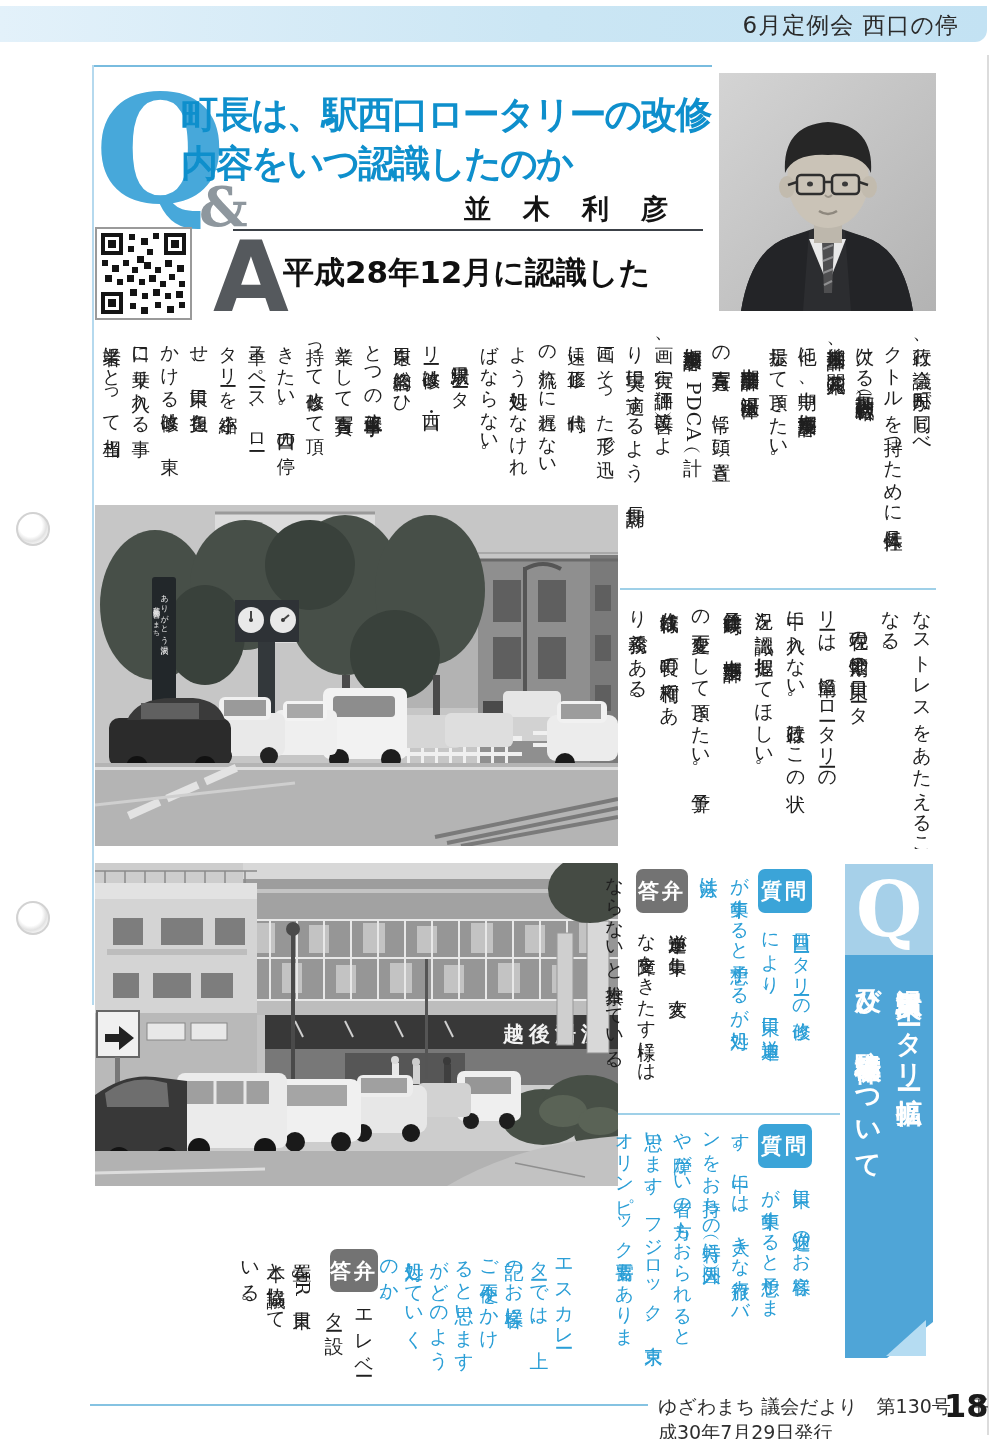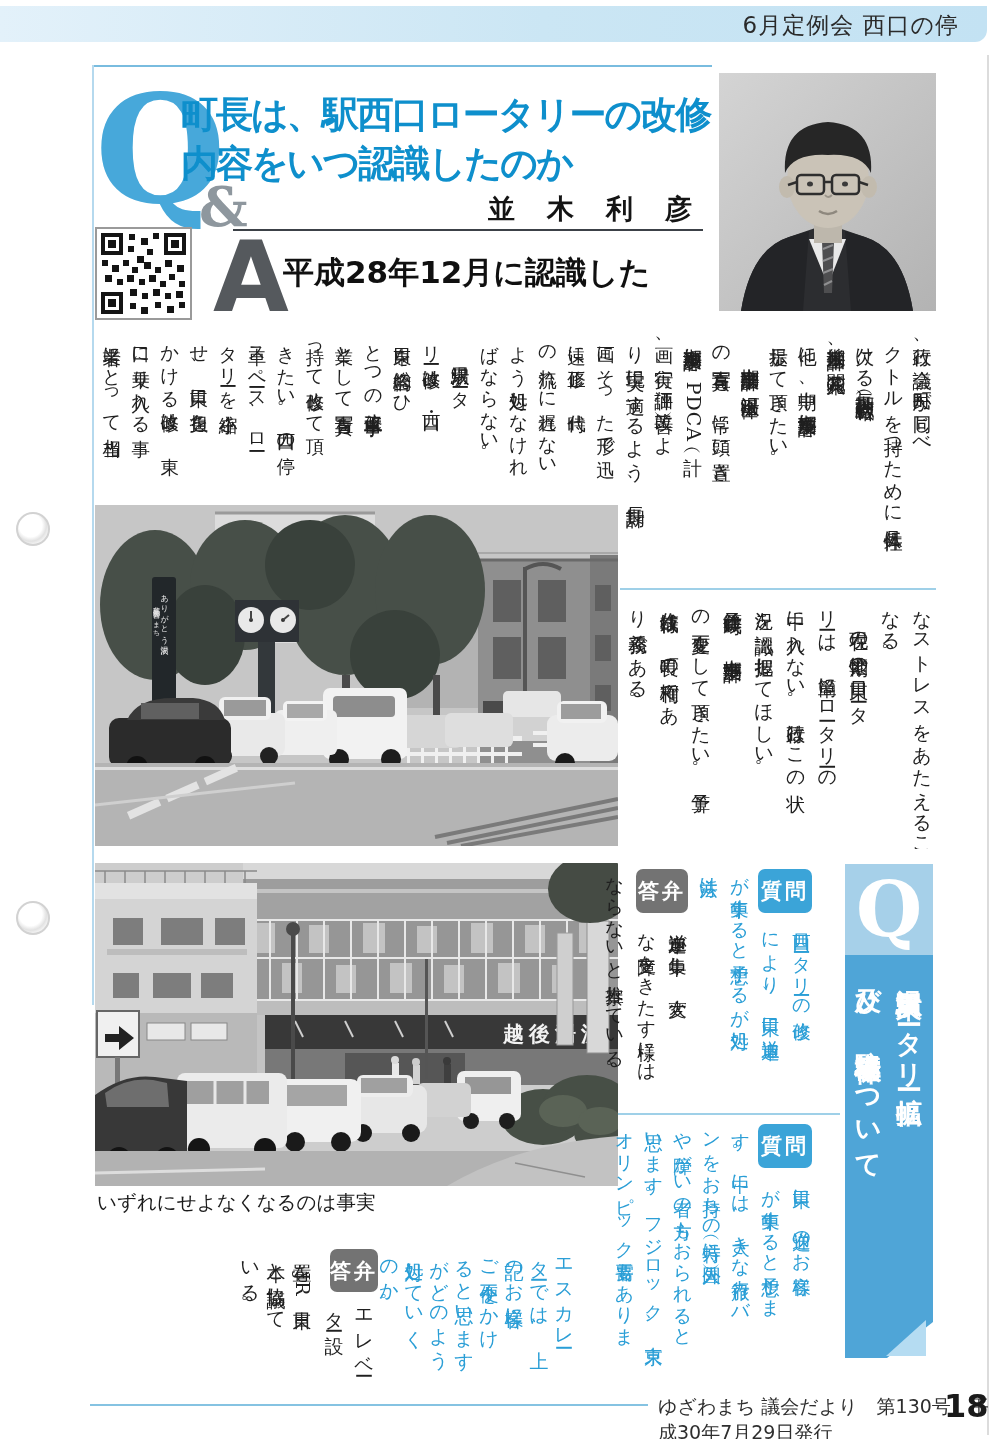--- a/index.html
+++ b/index.html
@@ -15,21 +15,21 @@
   .frame-top{left:92px;top:65px;width:620px;height:2px;background:#79bcdf;}
   .frame-left{left:92px;top:65px;width:2px;height:940px;background:#b5d9ee;}
   .edge-line{left:987px;top:55px;width:2px;height:1380px;background:#dcdcdc;}
   
   .bigQ{left:95px;top:74px;font-family:"DejaVu Serif","Liberation Serif",serif;
         font-weight:700;font-size:150px;line-height:1;color:#47a8da;}
   .title{left:181px;top:90px;width:530px;font-family:"DejaVu Serif","Liberation Serif",serif;
          font-weight:700;font-size:37px;line-height:49px;letter-spacing:-2px;color:#0e8fcc;}
   .amp{left:199px;top:180px;font-family:"DejaVu Serif","Liberation Serif",serif;
        font-weight:700;font-size:54px;color:#8e979e;line-height:1;}
-  .questioner{left:488px;top:191px;font-size:27px;font-weight:600;letter-spacing:32px;color:#141414;}
+  .questioner{left:464px;top:191px;font-size:27px;font-weight:600;letter-spacing:32px;color:#141414;}
   .name-rule{left:233px;top:229px;width:470px;height:2px;background:#3c4147;}
   .bigA{left:213px;top:228px;font-weight:700;font-size:98px;line-height:1;color:#55595d;}
   .answer-headline{left:283px;top:252px;font-size:31px;font-weight:700;color:#101010;letter-spacing:0px;}
   
   .vcols{position:absolute;display:flex;flex-direction:row-reverse;justify-content:flex-start;}
   .vcol{writing-mode:vertical-rl;flex:0 0 auto;overflow:hidden;
         font-family:"DejaVu Serif","Liberation Serif",serif;color:#1f1f1f;}
   .fs-tall .vcol{width:28.7px;height:254px;font-size:19px;letter-spacing:1px;}
   .fs-short .vcol{width:29.05px;height:168px;font-size:18.5px;letter-spacing:1px;}
   .fs-b .vcol{width:31.6px;height:252px;font-size:19px;letter-spacing:1px;}
@@ -475,21 +475,20 @@
       <circle cx="24" cy="296" r="12" fill="#131313"></circle>
         <circle cx="72" cy="296" r="12" fill="#131313"></circle>
       <rect x="0" y="288" width="523" height="35" fill="#b2b2b2"></rect>
       <path d="M352,323 q70,-42 171,-50 l0,50 z" fill="#c2c2c2"></path>
       <path d="M420,300 l70,14" stroke="#8f8f8f" stroke-width="1.5" fill="none"></path>
       <line x1="0" y1="310" x2="170" y2="306" stroke="#dddddd" stroke-width="3"></line>
     </svg>
   </div>
 
   <div class="abs caption">
-    <div>いずれにせよなくなるのは事実</div>
   </div>
 
   <div class="abs lbl lbl-q" style="left:758px;top:869px;width:54px;height:44px;">質問</div>
   <div class="vcols fs-sec qtext" style="left:750px;top:920px;width:64px;height:190px;">
     <div class="vcol">西口ロータリーの改修</div>
     <div class="vcol">により、東口に送迎車</div>
   </div>
   <div class="vcols fs-sec qtext" style="left:690px;top:864px;width:62px;height:246px;">
     <div class="vcol">が集中すると予想するが対処</div>
     <div class="vcol">方法は。</div>

